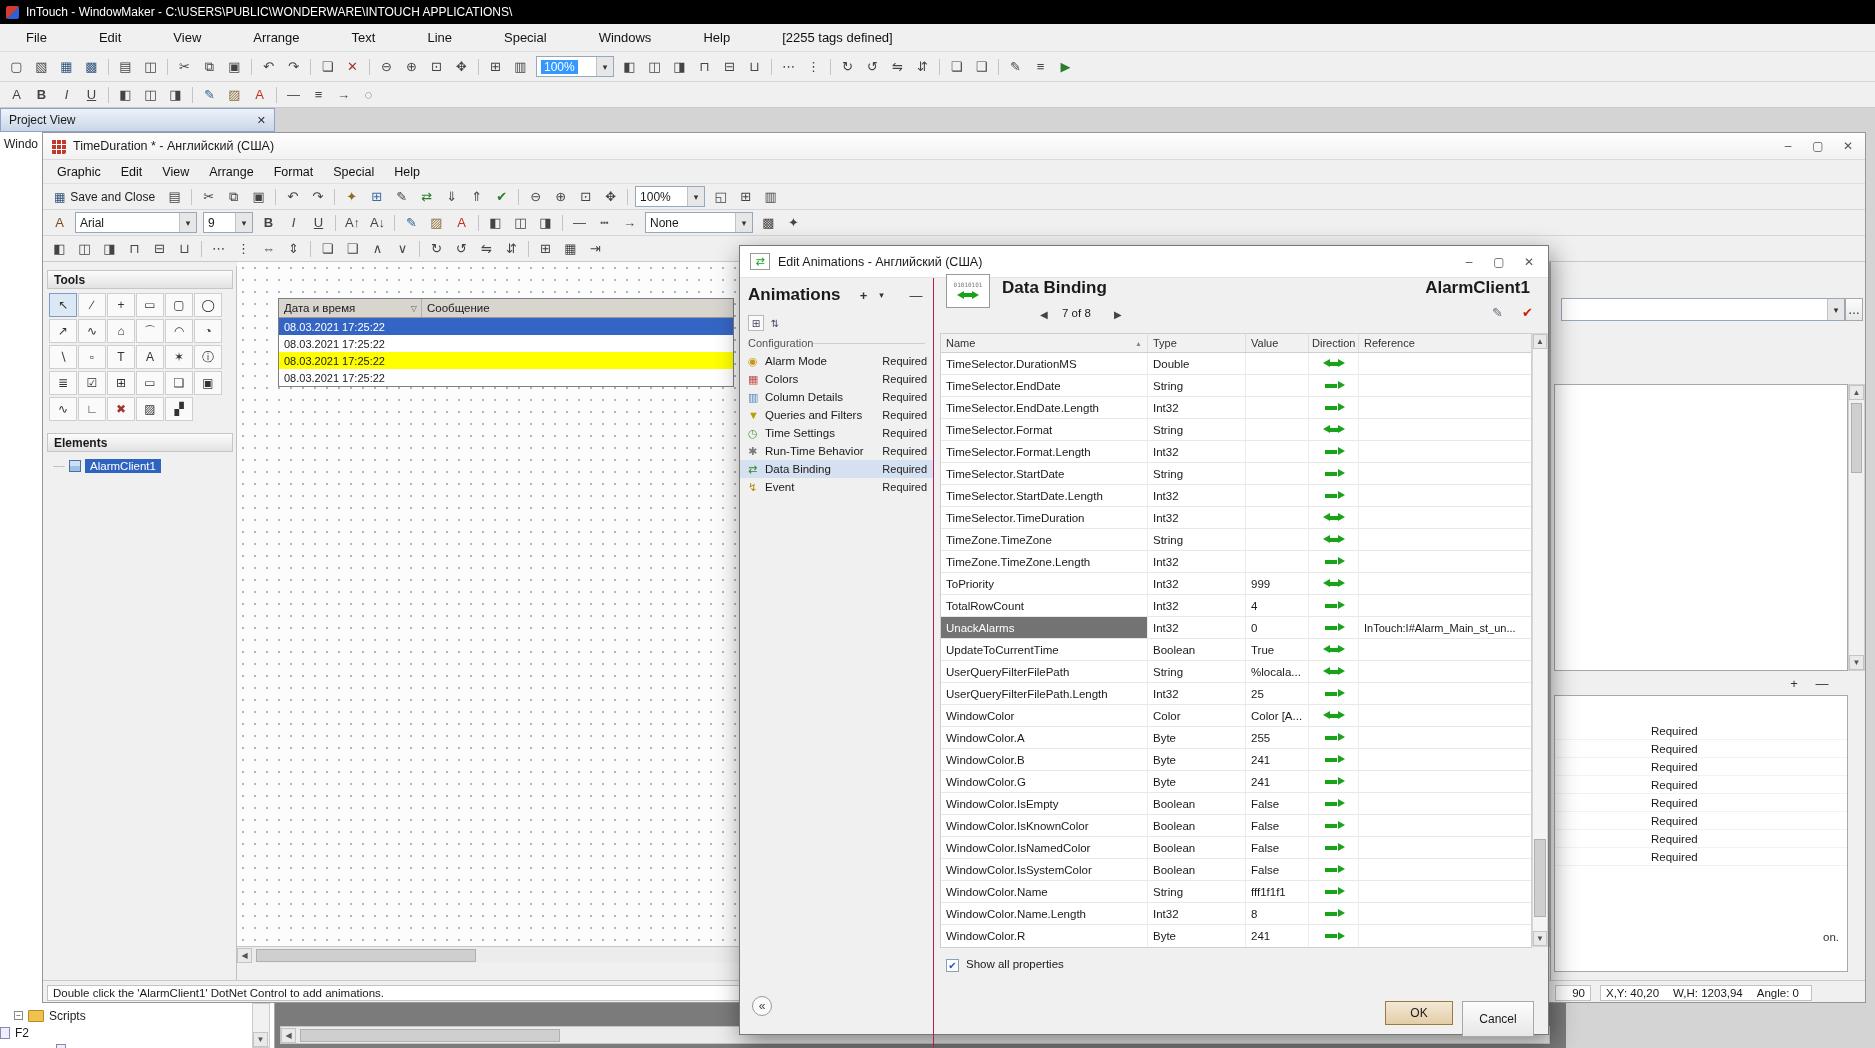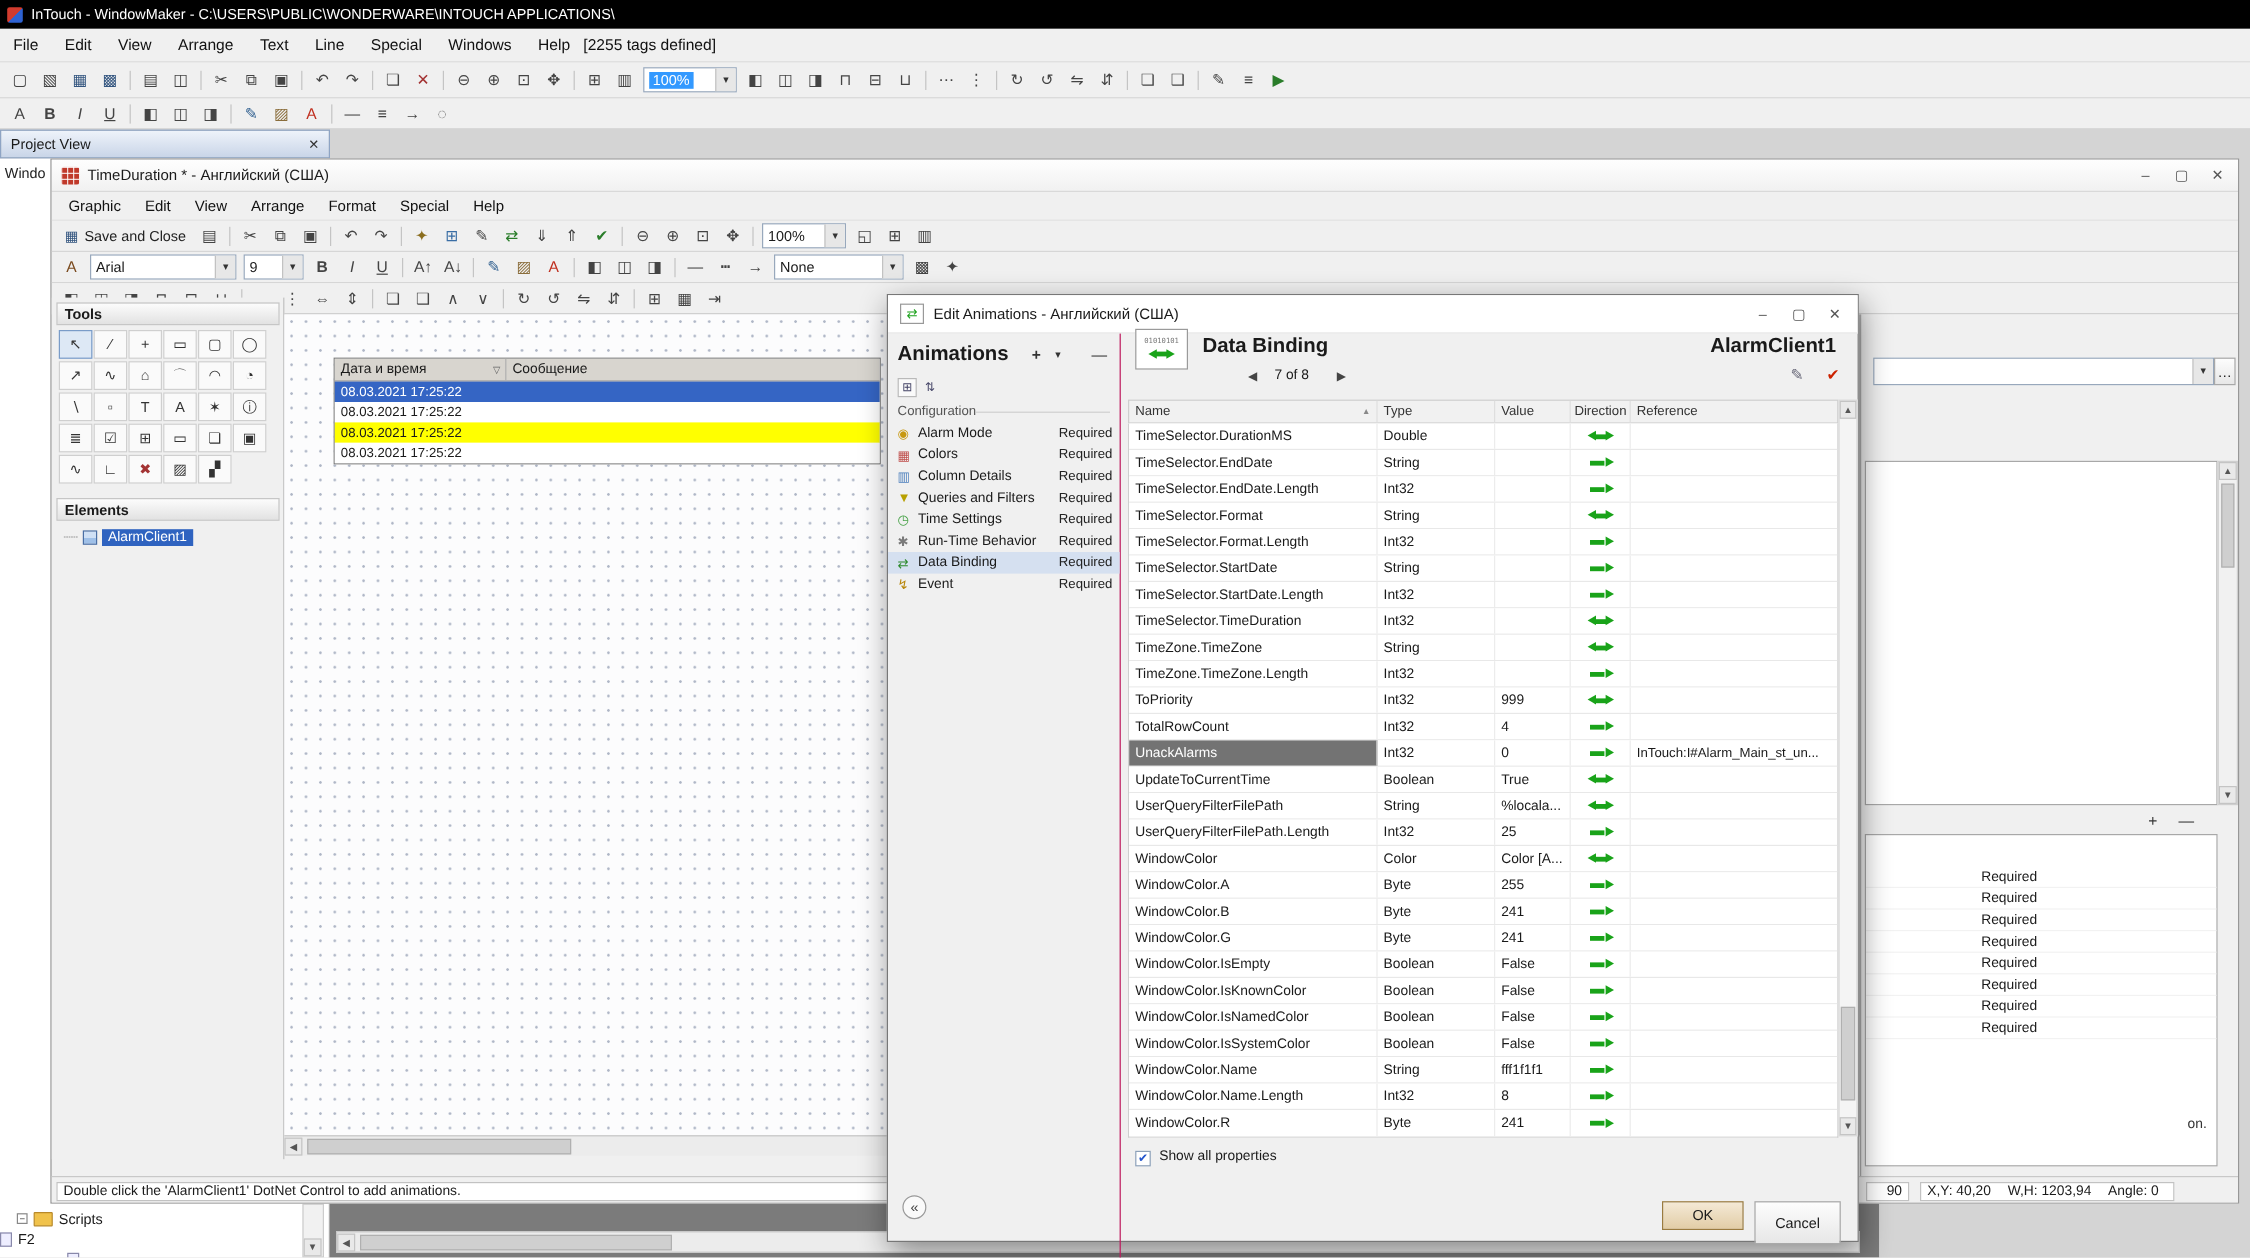--- a/index.html
+++ b/index.html
@@ -9,22 +9,22 @@
   .abs{position:absolute}
   .flex{display:flex;align-items:center}
 
   
   #main-titlebar{left:0;top:0;width:1875px;height:24px;background:#000;color:#fff;
                  font-size:12px;display:flex;align-items:center;gap:7px;padding-left:6px;box-sizing:border-box}
   .app-ico{width:13px;height:13px;background:linear-gradient(135deg,#d23b2e 50%,#2e62d2 50%);border-radius:2px;flex:0 0 auto}
   #main-menubar{left:0;top:24px;width:1875px;height:28px;background:#f0f0f0;border-bottom:1px solid #dcdcdc;
                 display:flex;align-items:center;box-sizing:border-box}
   .menurow{display:flex;align-items:center}
-  .menu-item{padding:4px 11px;font-size:13px;color:#111}
-  #tags{font-size:13px;color:#111}
+  .menu-item{padding:4px 26px;font-size:13px;color:#111}
+  #tags{font-size:13px;margin-left:26px;color:#111}
   .tb{background:#f0f0f0;border-bottom:1px solid #d6d6d6;display:flex;align-items:center;
       padding:0 4px;box-sizing:border-box}
   #toolbar1{left:0;top:52px;width:1875px;height:30px}
   #toolbar2{left:0;top:82px;width:1875px;height:26px;border-bottom:1px solid #c9c9c9}
   .iconrun{display:flex;align-items:center}
   .tbi{width:23px;height:23px;display:inline-flex;align-items:center;justify-content:center;
        font-size:13px;color:#444;margin:0 1px;flex:0 0 auto}
   .tbi.st-b{font-weight:700}.tbi.st-i{font-style:italic}.tbi.st-u{text-decoration:underline}
   .tbi.tsep{width:1px;height:16px;background:#c4c4c4;margin:0 4px}
   .combo{display:inline-flex;align-items:stretch;height:21px;background:#fff;border:1px solid #98a8bc;
@@ -74,21 +74,21 @@
   #cw-menubar{left:0;top:27px;width:1824px;height:24px;background:#f0f0f0;border-bottom:1px solid #e0e0e0;
               display:flex;align-items:center;padding-left:4px;box-sizing:border-box}
   #cw-menubar .menu-item{font-size:12.5px;padding:3px 10px}
   #cw-toolbar{left:0;top:51px;width:1824px;height:26px}
   #cw-fontbar{left:0;top:77px;width:1824px;height:26px}
   #cw-alignbar{left:0;top:103px;width:1824px;height:26px;border-bottom:1px solid #c9c9c9}
   .tbtn{display:inline-flex;align-items:center;gap:5px;font-size:12px;padding:2px 7px;color:#222}
   .floppy{font-size:12px;color:#33557f}
 
   
-  #cw-left{left:0;top:115px;width:194px;height:718px;background:#f0f0f0;border-right:1px solid #c0c0c0;box-sizing:border-box}
+  #cw-left{left:0;top:133px;width:194px;height:718px;background:#f0f0f0;border-right:1px solid #c0c0c0;box-sizing:border-box}
   .panel-hdr{background:linear-gradient(#fcfcfc,#e2e2e2);border:1px solid #c6c6c6;font-size:12px;font-weight:700;
              display:flex;align-items:center;padding:0 6px;height:19px;box-sizing:border-box}
   #tools-grid{left:6px;top:156px;width:182px;display:flex;flex-wrap:wrap}
   .tool{width:28px;height:24px;margin:0 1px 2px 0;border:1px solid #cfcfcf;background:#fafafa;
         display:inline-flex;align-items:center;justify-content:center;font-size:12px;color:#333;box-sizing:border-box}
   .tool.active{border-color:#7a9cc8;background:#dde8f5}
   .el-ico{width:12px;height:12px;border:1px solid #4a6fa5;background:linear-gradient(#cfe0f5 50%,#9fc0e8 50%);box-sizing:border-box}
   .el-label{background:#2f63c0;color:#fff;padding:1px 5px}
   .dash{color:#999;font-size:10px}
 

